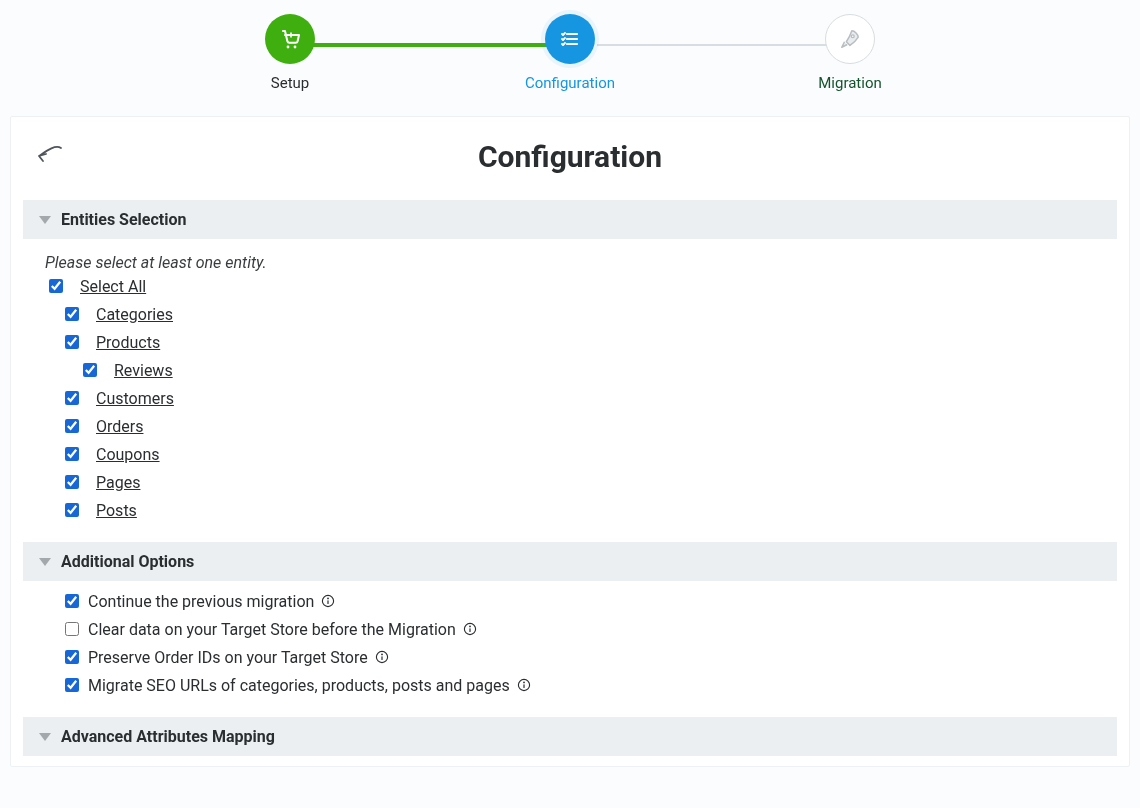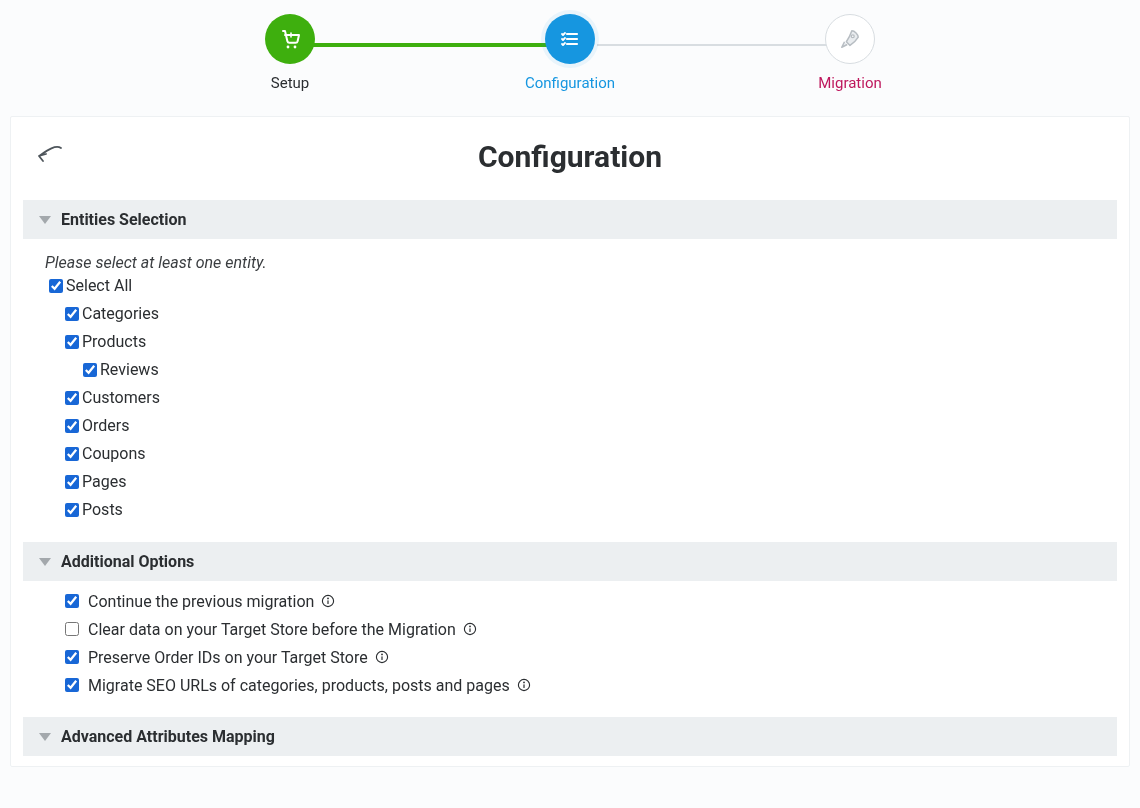--- a/index.html
+++ b/index.html
@@ -47,21 +47,21 @@
     background: #ffffff;
     border: 1px solid #d8dde1;
     color: #b7bdc2;
   }
   .step .label {
     margin-top: 10px;
     font-size: 15px;
   }
   .step.done .label   { color: #2b2e31; }
   .step.active .label { color: #1696e0; }
-  .step.pending .label{ color: #be185d; }
+  .step.pending .label{ color: #14532d; }
 
   .connector {
     position: absolute;
     top: 43px;
     height: 4px;
     z-index: 1;
   }
   .connector.c1 { left: 307px; width: 258px; background:#3eaf0e; border-radius:2px; }
   .connector.c2 { left: 597px; width: 240px; background:#d8dde1; height:2px; top:44px;}
 
@@ -122,23 +122,24 @@
   }
   .section-body.compact { margin-top: 6px; }
 
   .hint {
     font-style: italic;
     color: #3a3d40;
   }
 
   .entity {
     display: flex;
-    align-items: flex-start;
-    gap: 0;
+    align-items: flex-end;
+    gap: 14px;
     padding: 4px 0;
+    text-decoration: underline;
   }
   .entity.level1 { margin-left: 16px; }
   .entity.level2 { margin-left: 34px; }
 
   .opt {
     display: flex;
     align-items: center;
     gap: 6px;
     padding: 4px 0;
     margin-left: 16px;

